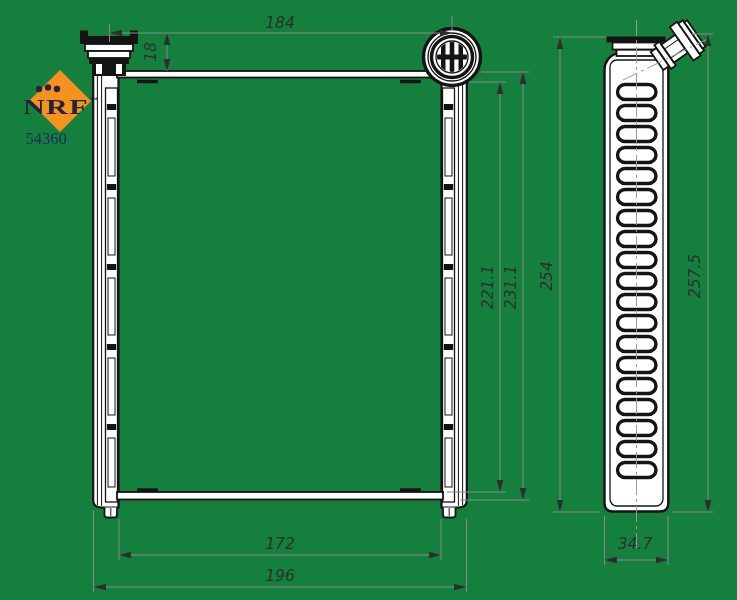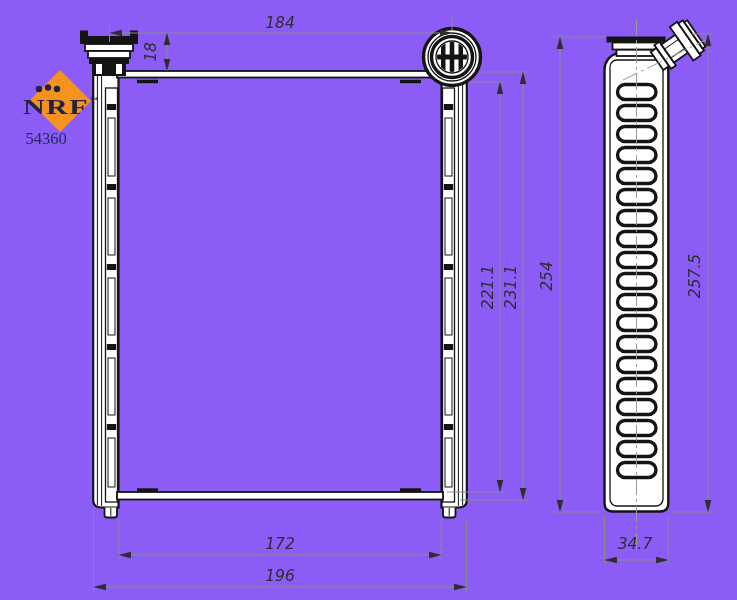--- a/index.html
+++ b/index.html
@@ -1,16 +1,16 @@
 <!DOCTYPE html>
 <html><head>
 <meta charset="utf-8">
 <style>
   html,body{margin:0;padding:0;background:#ffffff;}
-  .stage{position:relative;width:737px;height:600px;background:#8b5cf6;overflow:hidden;
+  .stage{position:relative;width:737px;height:600px;background:#15803d;overflow:hidden;
          font-family:"DejaVu Sans",sans-serif;}
   svg{display:block;}
   
   .ln{stroke:#141414;fill:none;stroke-linecap:butt;}
   .w1{stroke-width:1;}
   .w13{stroke-width:1.3;}
   .w18{stroke-width:1.8;}
   .w22{stroke-width:2.2;}
   .w24{stroke-width:2.4;}
   .w34{stroke-width:3.4;}

